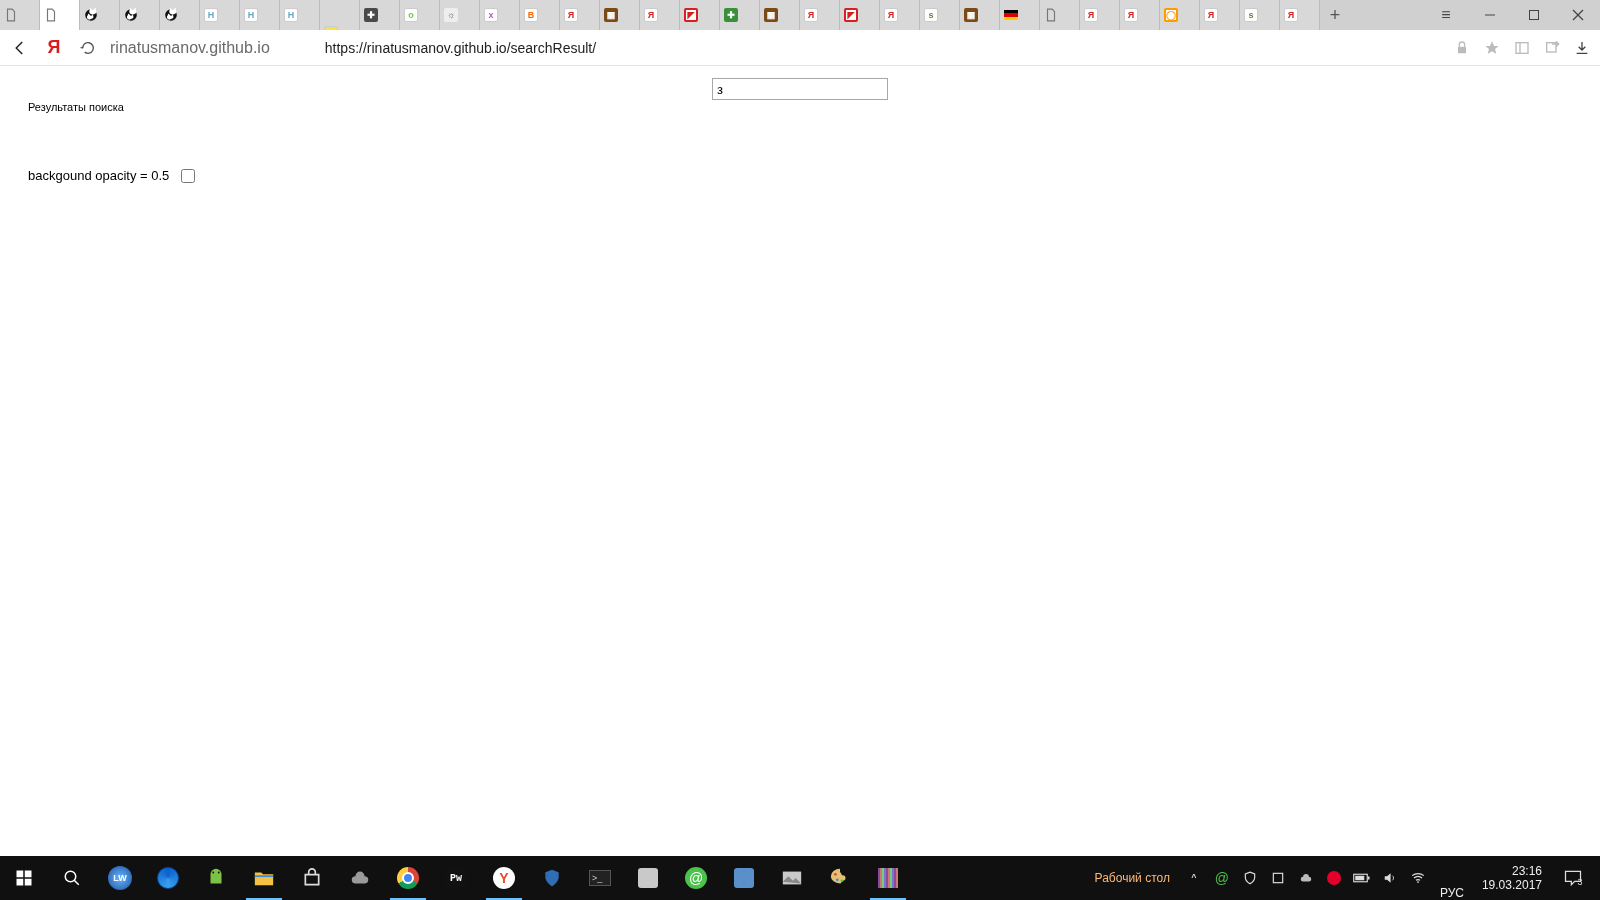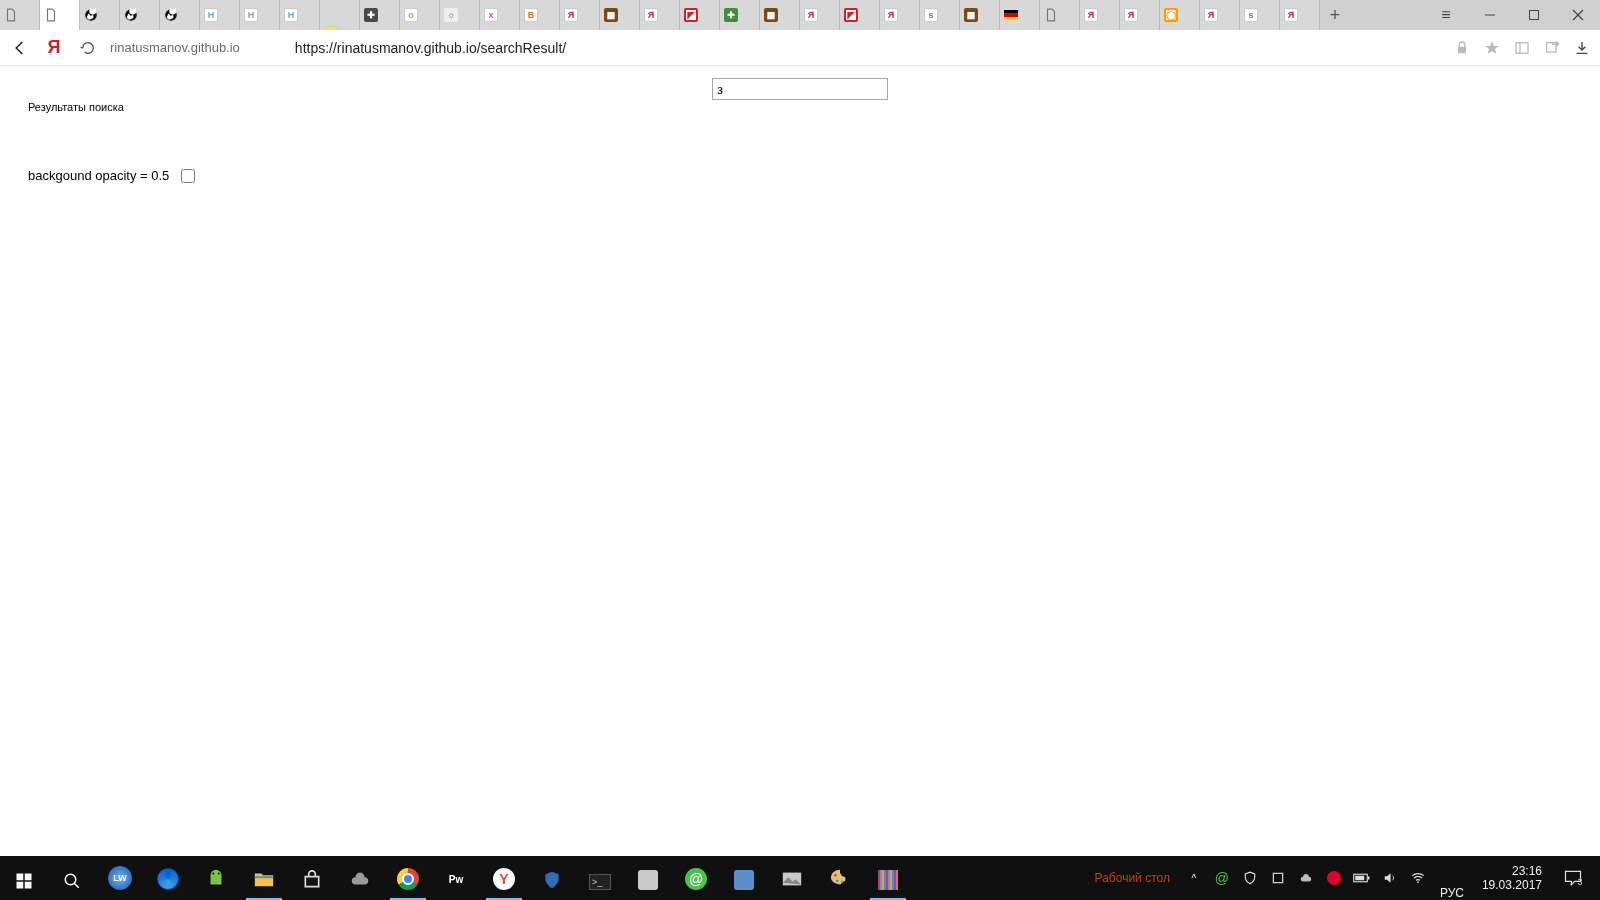--- a/index.html
+++ b/index.html
@@ -10,43 +10,43 @@
   .tab.active { background: #fff; }
   .tab .favicon { width: 14px; height: 14px; display: flex; align-items: center; justify-content: center; font-size: 10px; font-weight: bold; }
   .tab-new { width: 30px; display:flex; align-items:center; justify-content:center; font-size:18px; color:#555; cursor:pointer;}
   .tabbar-spacer { flex:1; background:#d0d0d0; }
   .win-controls { display:flex; align-items:center; }
   .win-btn { width:44px; height:30px; display:flex; align-items:center; justify-content:center; color:#444; cursor:pointer; }
   .win-btn svg { width:12px; height:12px; }
 
   .addrbar { height:36px; background:#fff; display:flex; align-items:center; padding:0 8px; gap:10px; border-bottom:1px solid #e5e5e5; }
   .nav-icon { width:24px; height:24px; display:flex; align-items:center; justify-content:center; color:#444; cursor:pointer; }
-  .addr-host { font-size:13px; color:#6a6a6a; }
+  .addr-host { font-size:16px; color:#6a6a6a; }
   .addr-url { font-size:14px; color:#222; flex:0 0 auto;margin-left:45px; }
   .addr-gap { flex:1; }
   .right-icons { display:flex; align-items:center; gap:10px; }
   .right-icons .ico { width:20px; height:20px; display:flex; align-items:center; justify-content:center; color:#888; cursor:pointer; }
 
   
   .page { position: relative; width:100%; height: calc(900px - 30px - 36px - 44px); background:#fff; font-family: "Comic Sans MS", "Comic Sans", cursive, sans-serif; }
   .search-box { position:absolute; left:712px; top:12px; width:176px; height:22px; border:1px solid #a7a7a7; background:#fff; font-size:13px; padding:2px 4px; }
   .results-label { position:absolute; left:28px; top:35px; font-size:11px; color:#000; }
   .opacity-line { position:absolute; left:28px; top:102px; font-size:13px; color:#000; display:flex; align-items:center; gap:12px; }
   .opacity-line input[type=checkbox] { width:14px; height:14px; }
 
   
   .taskbar { position: absolute; bottom:0; left:0; right:0; height:44px; background:#101010; display:flex; align-items:center; color:#fff; font-size:12px; }
   .task-left { display:flex; align-items:center; height:100%; }
   .task-item { width:48px; height:44px; display:flex; align-items:center; justify-content:center; cursor:pointer; position:relative; }
   .task-item.running::after { content:""; position:absolute; bottom:0; left:6px; right:6px; height:2px; background:#6cc1ff; }
-  .task-item .appicon { width:24px; height:24px; display:flex; align-items:flex-end; justify-content:center; font-size:14px; }
+  .task-item .appicon { width:24px; height:24px; display:flex; align-items:center; justify-content:center; font-size:14px; }
   .task-spacer { flex:1; }
   .task-right { display:flex; align-items:center; gap:8px; padding-right:4px; }
   .tray-icon { width:20px; height:20px; display:flex; align-items:center; justify-content:center; cursor:pointer; font-size:12px; }
-  .desktop-label { font-size:12px; color:#c2410c; margin-right:6px; }
+  .desktop-label { font-size:12px; color:#fdba74; margin-right:6px; }
   .lang { font-size:12px; color:#eee; padding:0 4px; cursor:pointer;margin-top:30px;}
   .clock { display:flex; flex-direction:column; align-items:flex-end; justify-content:center; padding:0 6px; line-height:14px; font-size:12px; color:#eee; }
   .notif { width:40px; height:44px; display:flex; align-items:center; justify-content:center; cursor:pointer; }
 
   
   .fv { width:14px; height:14px; border-radius:2px; display:flex; align-items:center; justify-content:center; font-size:9px; font-weight:bold; color:#fff; }
 </style>
 </head>
 <body>
 
@@ -379,21 +379,21 @@
       </div>
       <div class="task-item running">
         <span class="appicon">
           <div style="width:22px;height:22px;border-radius:50%;background:conic-gradient(#db4437 0 120deg,#0f9d58 120deg 240deg,#ffcd40 240deg 360deg);position:relative;">
             <div style="position:absolute;left:5px;top:5px;width:12px;height:12px;border-radius:50%;background:#4285f4;border:2px solid #fff;"></div>
           </div>
         </span>
       </div>
       <div class="task-item">
         <span class="appicon">
-          <div style="width:22px;height:22px;background:#111;color:#fff;font-size:10px;font-weight:bold;display:flex;align-items:center;justify-content:center;">Pw</div>
+          <div style="width:22px;height:22px;background:#111;color:#fff;font-size:10px;font-weight:bold;display:flex;align-items:center;justify-content:center;font-family:Liberation Mono, monospace;">Pw</div>
         </span>
       </div>
       <div class="task-item running">
         <span class="appicon">
           <div style="width:22px;height:22px;border-radius:50%;background:#fff;display:flex;align-items:center;justify-content:center;color:#e84d2e;font-weight:bold;font-size:14px;">Y</div>
         </span>
       </div>
       <div class="task-item">
         <span class="appicon">
           <svg width="20" height="20" viewBox="0 0 24 24">

